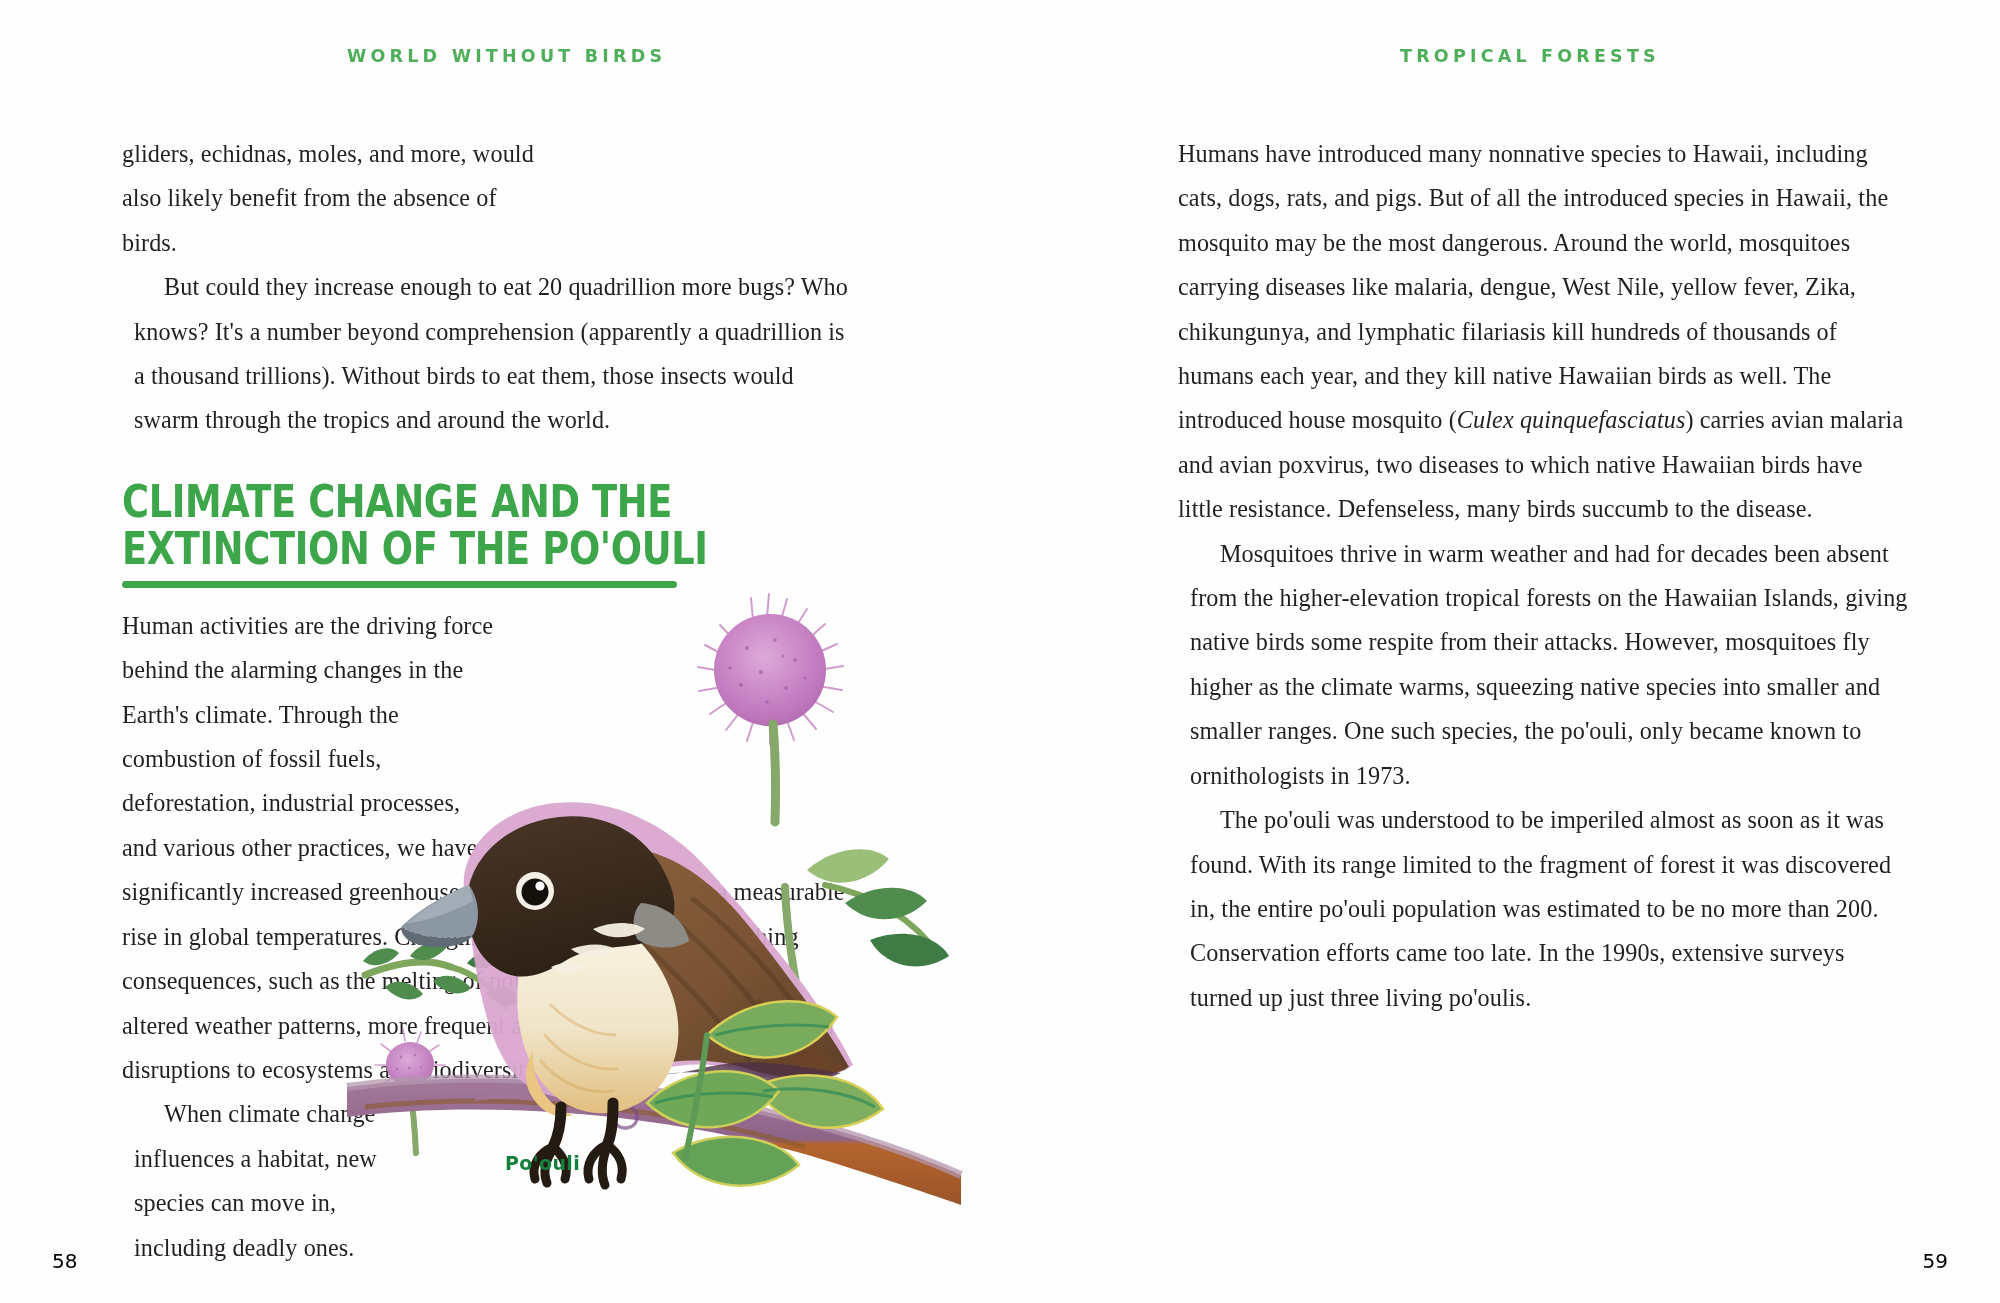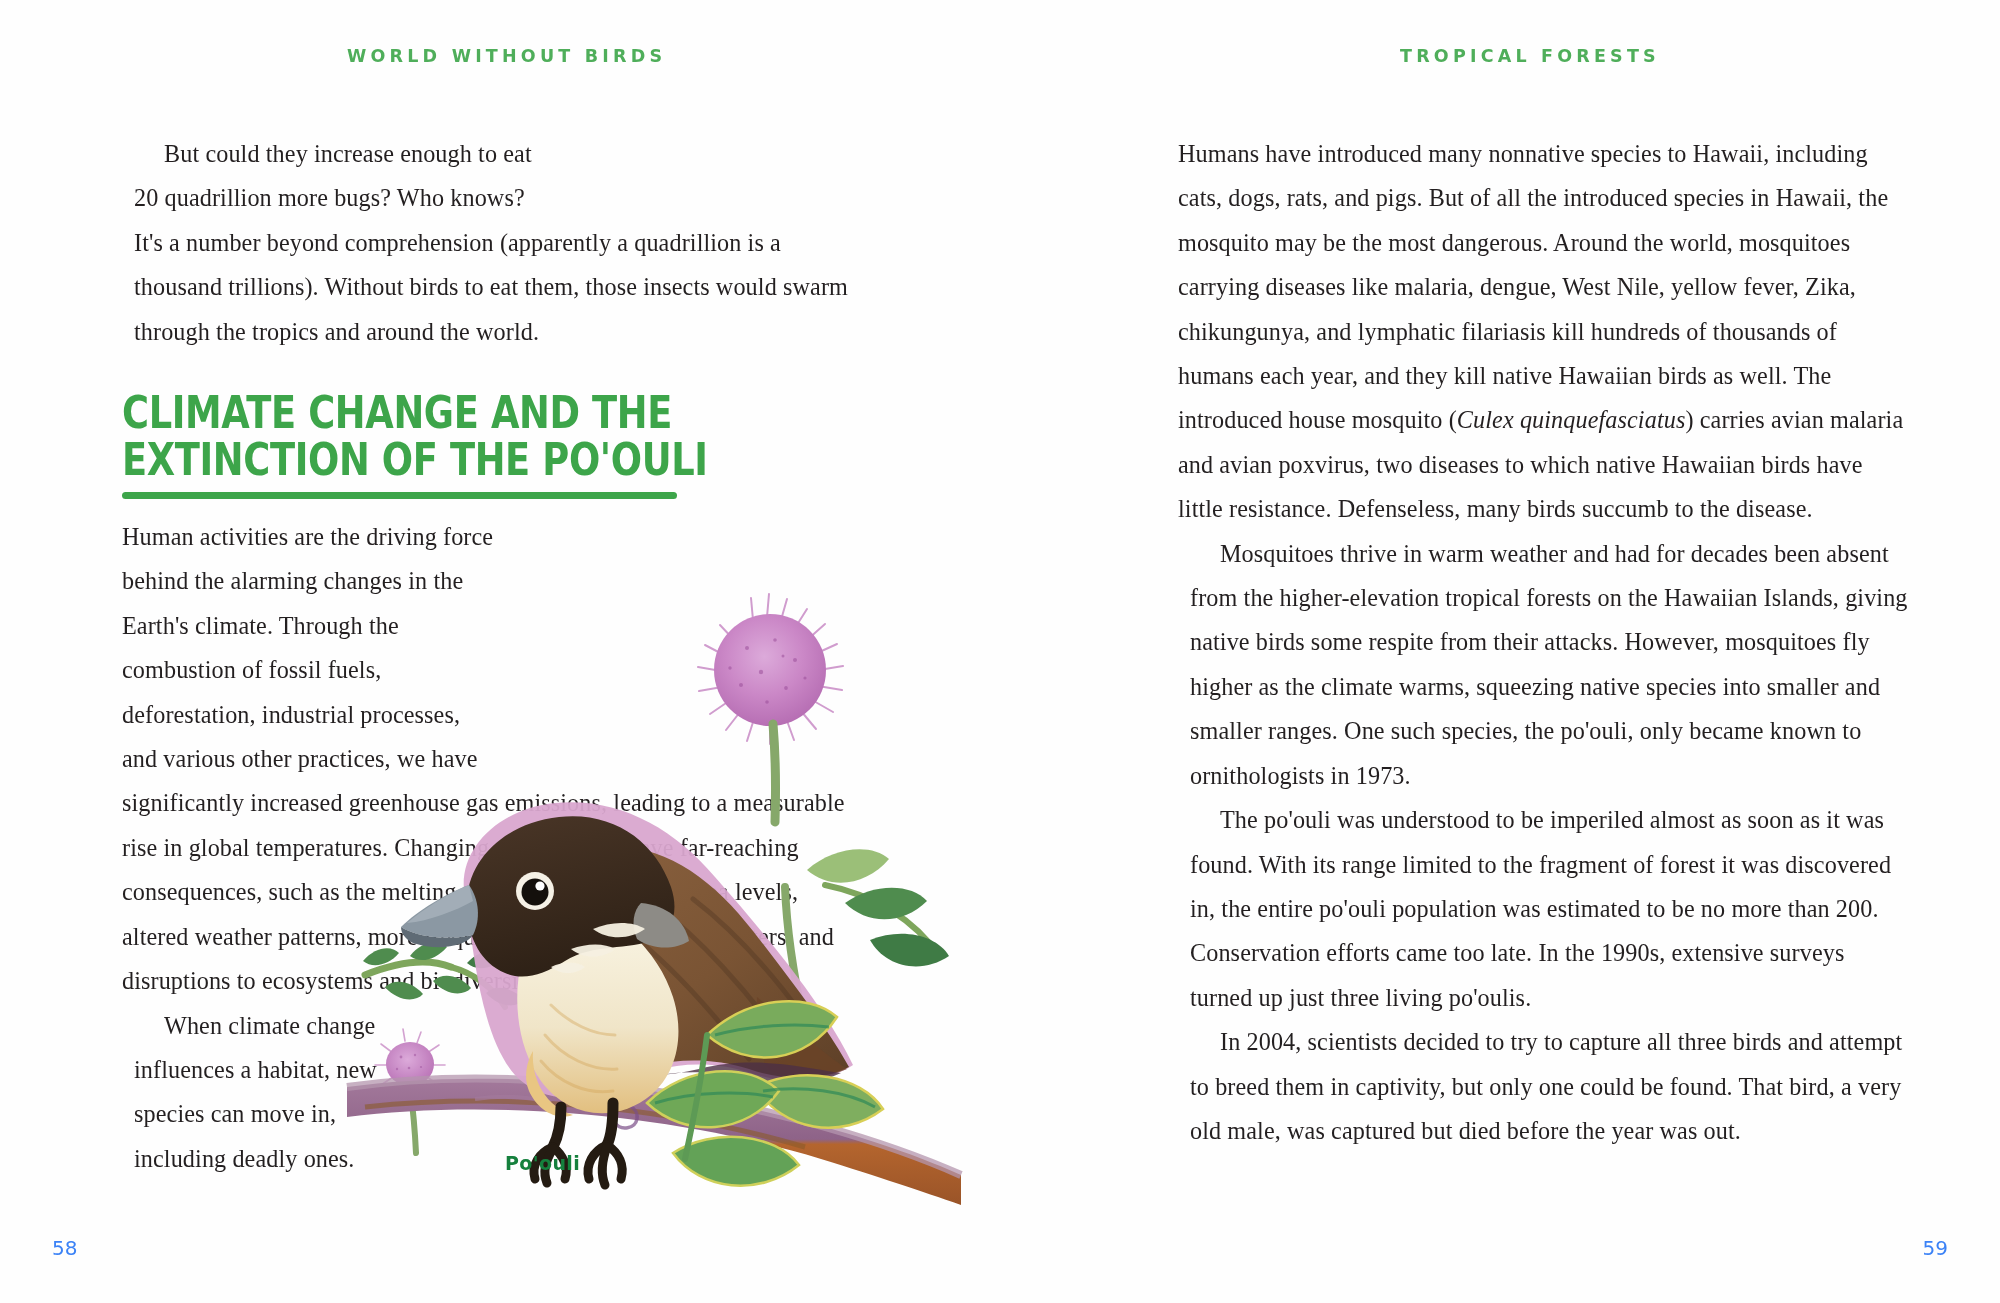--- a/index.html
+++ b/index.html
@@ -28,24 +28,24 @@
     letter-spacing: 4.2px;
     color: #4fae5a;
     white-space: nowrap;
   }
   .runhead-left  { left: 347px; }
   .runhead-right { left: 1400px; }
 
   
   .folio {
     position: absolute;
-    bottom: 43px;
+    bottom: 30px;
     font-family: "DejaVu Sans", sans-serif;
     font-size: 20px;
-    color: #3b82f6;
+    color: #000000;
   }
   .folio-left  { left: 52px; }
   .folio-right { right: 52px; text-align: right; }
 
   
   .col {
     position: absolute;
     top: 132px;
     width: 732px;
   }
@@ -124,20 +124,21 @@
 <body>
 
 <div class="spread">
 
   <div class="runhead runhead-left">WORLD WITHOUT BIRDS</div>
 
   <div class="col col-left">
 
     <div class="shape-a"></div>
 
+    <p>gliders, echidnas, moles, and more, would also likely benefit from the absence of birds.</p>
 
     <p class="ind">But could they increase enough to eat 20 quadrillion more bugs? Who knows? It's a number beyond comprehension (apparently a quadrillion is a thousand trillions). Without birds to eat them, those insects would swarm through the tropics and around the world.</p>
 
     <h2 class="sect-head">CLIMATE CHANGE AND THE
 EXTINCTION OF THE PO'OULI</h2>
     <div class="sect-rule"></div>
 
     <div class="shape-b"></div>
 
     <p>Human activities are the driving force behind the alarming changes in the Earth's climate. Through the combustion of fossil fuels, deforestation, industrial processes, and various other practices, we have significantly increased greenhouse gas emissions, leading to a measurable rise in global temperatures. Changing temperatures have far-reaching consequences, such as the melting of polar ice caps, rising sea levels, altered weather patterns, more frequent and intense natural disasters, and disruptions to ecosystems and biodiversity.</p>
@@ -371,18 +372,17 @@
   <div class="caption">Po'ouli</div>
 
   <div class="folio folio-left">58</div>
 
   <div class="runhead runhead-right">TROPICAL FORESTS</div>
 
   <div class="col col-right" id="right-col">
       <p>Humans have introduced many nonnative species to Hawaii, including cats, dogs, rats, and pigs. But of all the introduced species in Hawaii, the mosquito may be the most dangerous. Around the world, mosquitoes carrying diseases like malaria, dengue, West Nile, yellow fever, Zika, chikungunya, and lymphatic filariasis kill hundreds of thousands of humans each year, and they kill native Hawaiian birds as well. The introduced house mosquito (<i>Culex quinquefasciatus</i>) carries avian malaria and avian poxvirus, two diseases to which native Hawaiian birds have little resistance. Defenseless, many birds succumb to the disease.</p>
       <p class="ind">Mosquitoes thrive in warm weather and had for decades been absent from the higher-elevation tropical forests on the Hawaiian Islands, giving native birds some respite from their attacks. However, mosquitoes fly higher as the climate warms, squeezing native species into smaller and smaller ranges. One such species, the po'ouli, only became known to ornithologists in 1973.</p>
       <p class="ind">The po'ouli was understood to be imperiled almost as soon as it was found. With its range limited to the fragment of forest it was discovered in, the entire po'ouli population was estimated to be no more than 200. Conservation efforts came too late. In the 1990s, extensive surveys turned up just three living po'oulis.</p>
-      <p class="ind">In 2004, scientists decided to try to capture all three birds and attempt to breed them in captivity, but only one could be found. That bird, a very old male, was captured but died before the year was out.</p>
     </div>
 
   <div class="folio folio-right">59</div>
 
 </div>
 
 </body></html>

